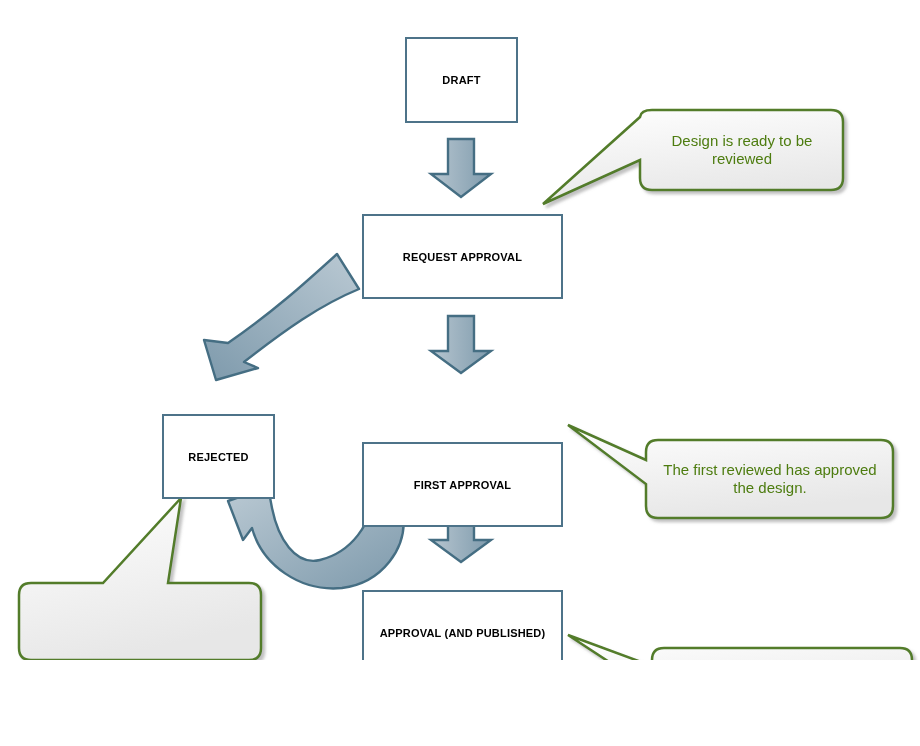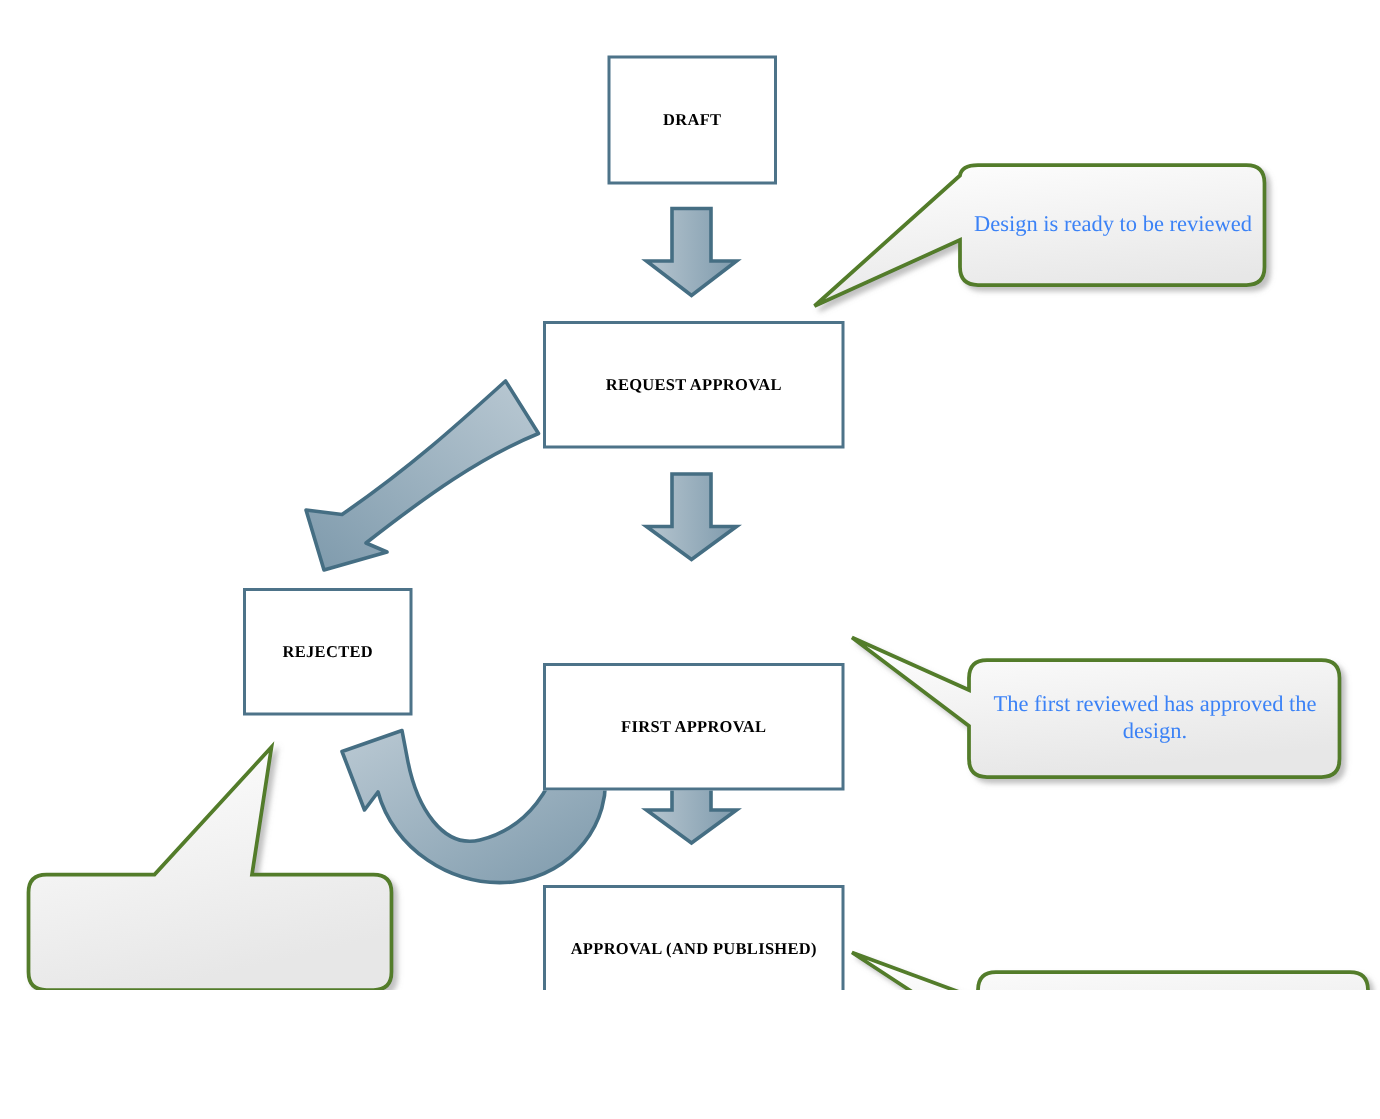--- a/index.html
+++ b/index.html
@@ -1,33 +1,33 @@
 <!DOCTYPE html>
 <html><head>
 <meta charset="utf-8">
 <style>
   html,body{margin:0;padding:0;background:#fff;}
   .canvas{
     position:relative;width:920px;height:660px;background:#ffffff;
-    font-family:Liberation Serif, serif;overflow:hidden;
+    font-family:Liberation Sans, sans-serif;overflow:hidden;
   }
   .layer{position:absolute;left:0;top:0;width:920px;height:746px;}
   .node{
     position:absolute;box-sizing:border-box;border:2.5px solid #4d7389;background:#fff;
     display:flex;align-items:center;justify-content:center;text-align:center;
     font-weight:bold;font-size:11px;color:#000;letter-spacing:.2px;padding:0 8px;z-index:2;
   }
   #node-draft{left:405px;top:37px;width:113px;height:86px;}
   #node-request{left:362px;top:214px;width:201px;height:85px;}
   #node-first{left:362px;top:394px;width:201px;height:85px;margin-top:48px;}
-  #node-rejected{left:162px;top:392px;width:113px;height:85px;}
+  #node-rejected{left:162px;top:414px;width:113px;height:85px;}
   #node-approved{left:362px;top:590px;width:201px;height:85px;}
   .callout-text{
     position:absolute;display:flex;align-items:center;justify-content:center;text-align:center;
-    font-size:15px;line-height:1.22;color:#3b82f6;z-index:3;
+    font-size:15px;line-height:1.22;color:#4d7c0f;z-index:3;
   }
   #ct-ready{left:648px;top:112px;width:188px;height:76px;}
   #ct-first{left:654px;top:442px;width:232px;height:74px;}
   #ct-rejected{left:27px;top:585px;width:226px;height:73px;}
   #ct-second{left:658px;top:650px;width:248px;height:78px;}
   svg{display:block;}
 </style>
 </head>
 <body>
 

